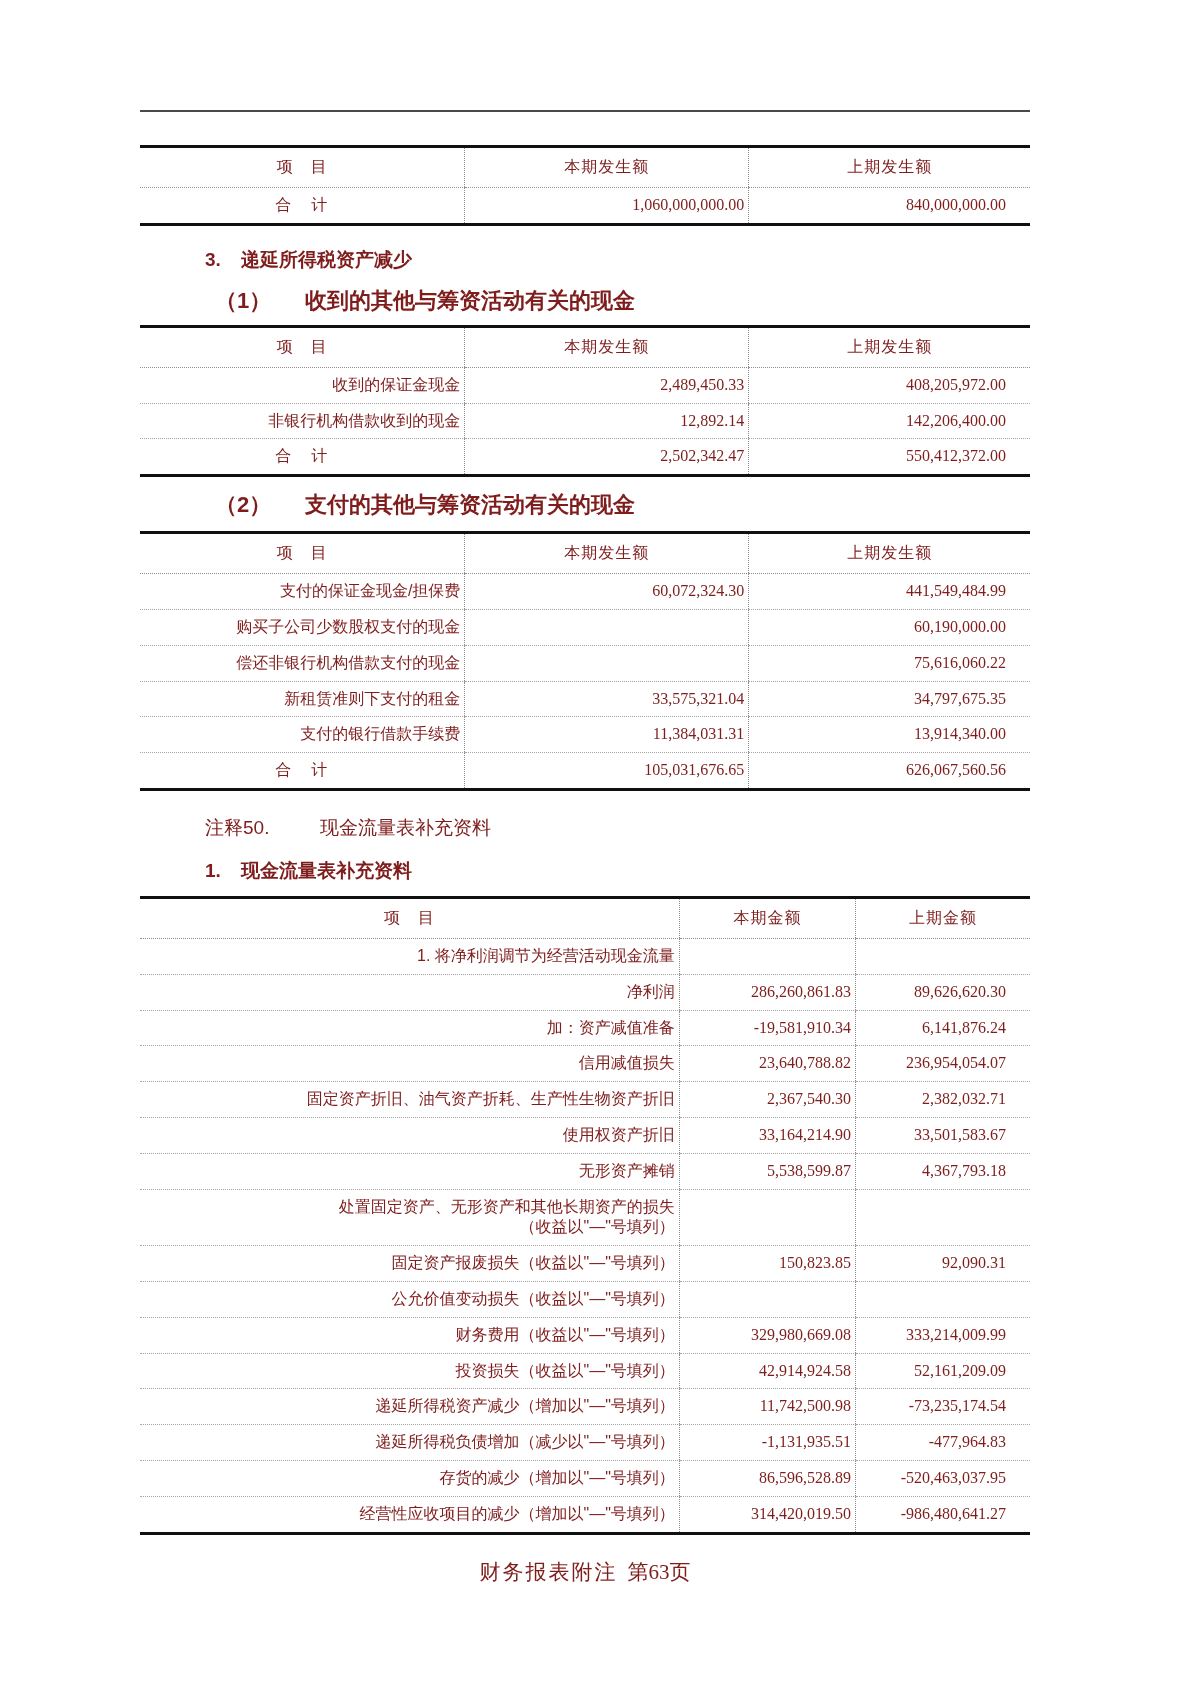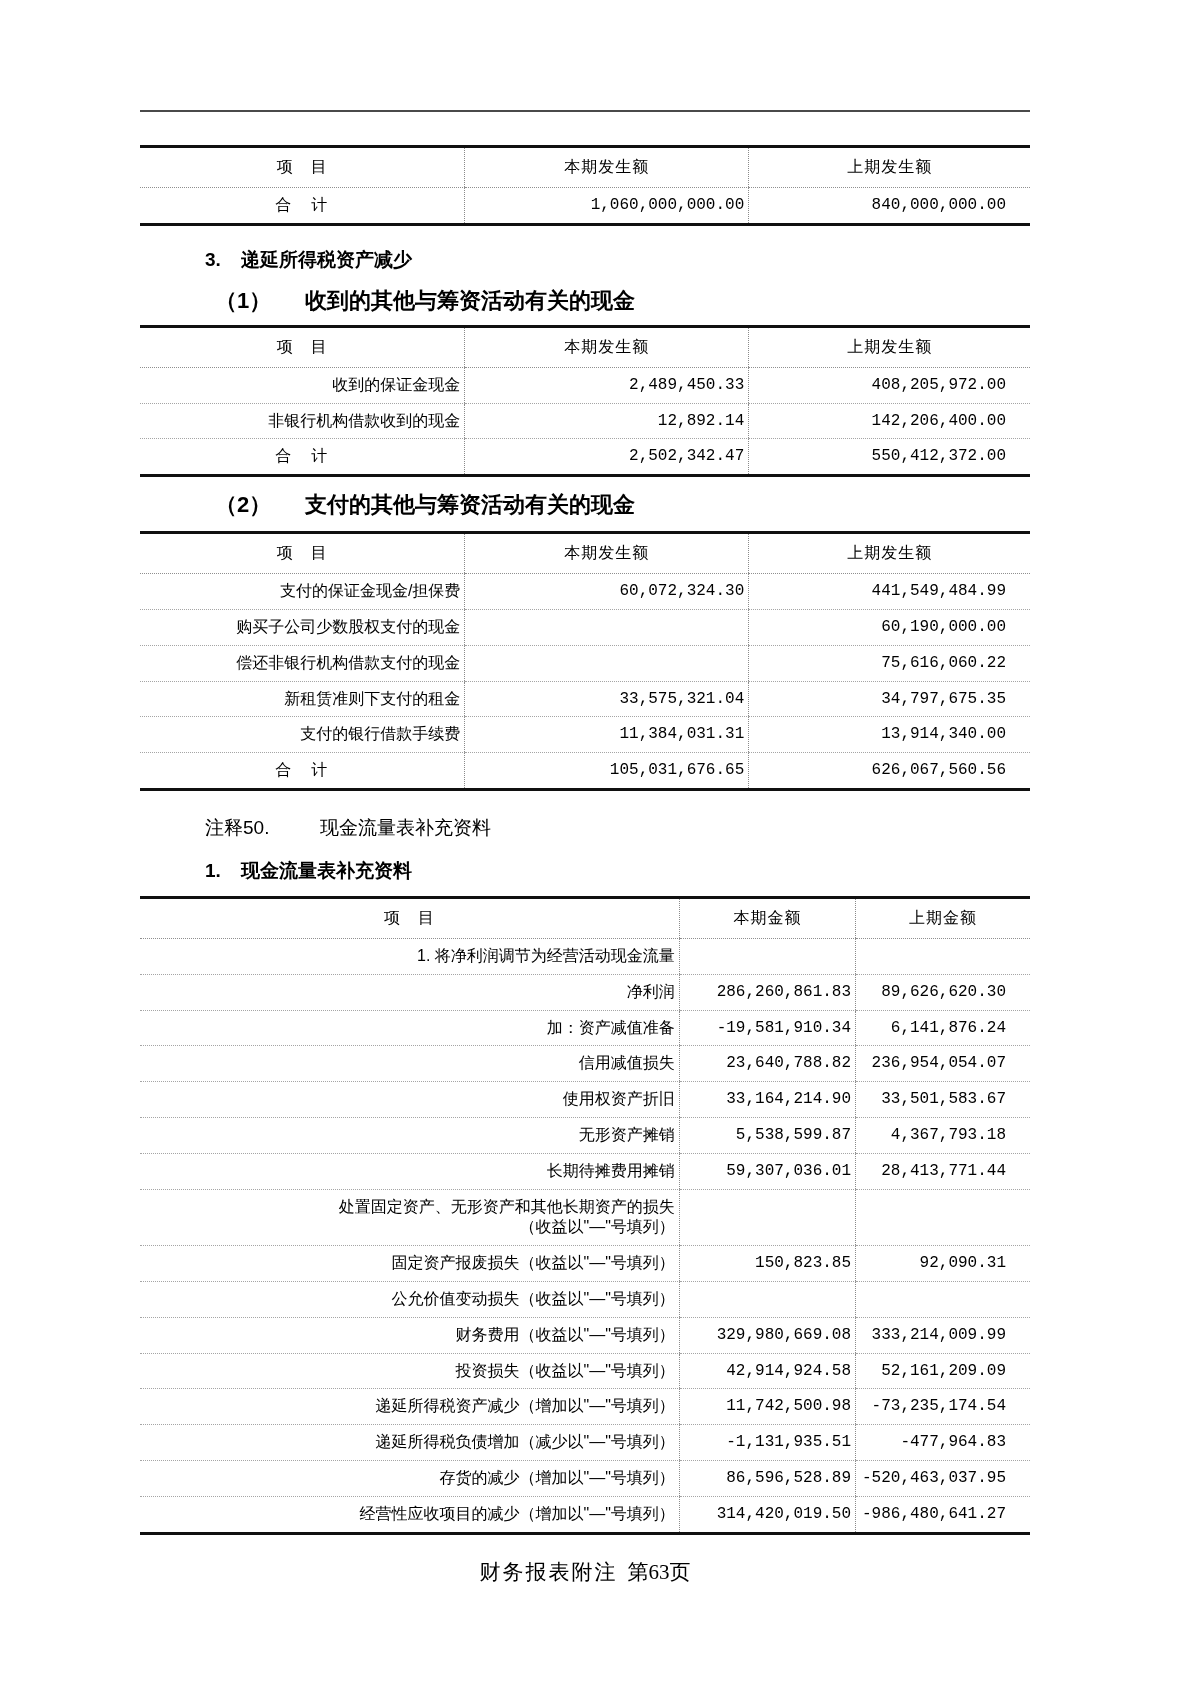--- a/index.html
+++ b/index.html
@@ -1,21 +1,21 @@
 <!DOCTYPE html>
 <html lang="zh"><head>
 <meta charset="utf-8">
 <style>
   html,body{margin:0;padding:0;background:#ffffff;}
   .page{
     position:relative;
     width:1200px;height:1696px;
     background:#ffffff;
     font-family:"Liberation Sans","DejaVu Sans",sans-serif;
-    color:#000000;
+    color:#7f1d1d;
     overflow:hidden;
   }
   .content{position:absolute;left:140px;top:0;width:890px;}
   .top-rule{margin-top:110px;height:2px;background:#4a4a4a;}
 
   table.fin{
     width:100%;
     border-collapse:collapse;
     table-layout:fixed;
     border-top:3px solid #101010;
@@ -33,21 +33,21 @@
     font-size:16px;
     padding:7px 4px;
     border-bottom:1px dotted #a5a5a5;
     line-height:1.3;
   }
   table.fin tr:last-child td{border-bottom:none;}
   .vdiv{border-left:1px dotted #8a8a8a;}
   td.label{text-align:right;padding-left:36px;}
   td.label.indent{padding-left:62px;}
   td.label.total{text-align:center;padding-left:4px;letter-spacing:2px;}
-  td.num{text-align:right;padding-right:13px;font-family:Liberation Mono, monospace;}
+  td.num{text-align:right;padding-right:13px;font-family:Liberation Serif, serif;}
   td.num.last{padding-right:24px;}
 
   .t1{margin-top:33px;}
   .t2{margin-top:9px;}
   .t3{margin-top:11px;}
   .t4{margin-top:12px;}
 
   .sec-h{margin:21px 0 0 65px;font-size:19px;font-weight:bold;}
   .sec-h .h-num{display:inline-block;min-width:36px;}
   .sub-h{margin:13px 0 0 75px;font-size:22px;font-weight:bold;}
@@ -222,33 +222,33 @@
             <td class="label">加：资产减值准备</td>
             <td class="num vdiv">-19,581,910.34</td>
             <td class="num vdiv last">6,141,876.24</td>
           </tr>
           <tr>
             <td class="label indent">信用减值损失</td>
             <td class="num vdiv">23,640,788.82</td>
             <td class="num vdiv last">236,954,054.07</td>
           </tr>
           <tr>
+            <td class="label indent">固定资产折旧、油气资产折耗、生产性生物资产折旧</td>
+            <td class="num vdiv">2,367,540.30</td>
+            <td class="num vdiv last">2,382,032.71</td>
+          </tr>
+          <tr>
             <td class="label indent">使用权资产折旧</td>
             <td class="num vdiv">33,164,214.90</td>
             <td class="num vdiv last">33,501,583.67</td>
           </tr>
           <tr>
             <td class="label indent">无形资产摊销</td>
             <td class="num vdiv">5,538,599.87</td>
             <td class="num vdiv last">4,367,793.18</td>
-          </tr>
-          <tr>
-            <td class="label indent">长期待摊费用摊销</td>
-            <td class="num vdiv">59,307,036.01</td>
-            <td class="num vdiv last">28,413,771.44</td>
           </tr>
           <tr>
             <td class="label indent">
               <div>处置固定资产、无形资产和其他长期资产的损失</div>
               <div>（收益以"—"号填列）</div>
             </td>
             <td class="num vdiv"></td>
             <td class="num vdiv last"></td>
           </tr>
           <tr>

